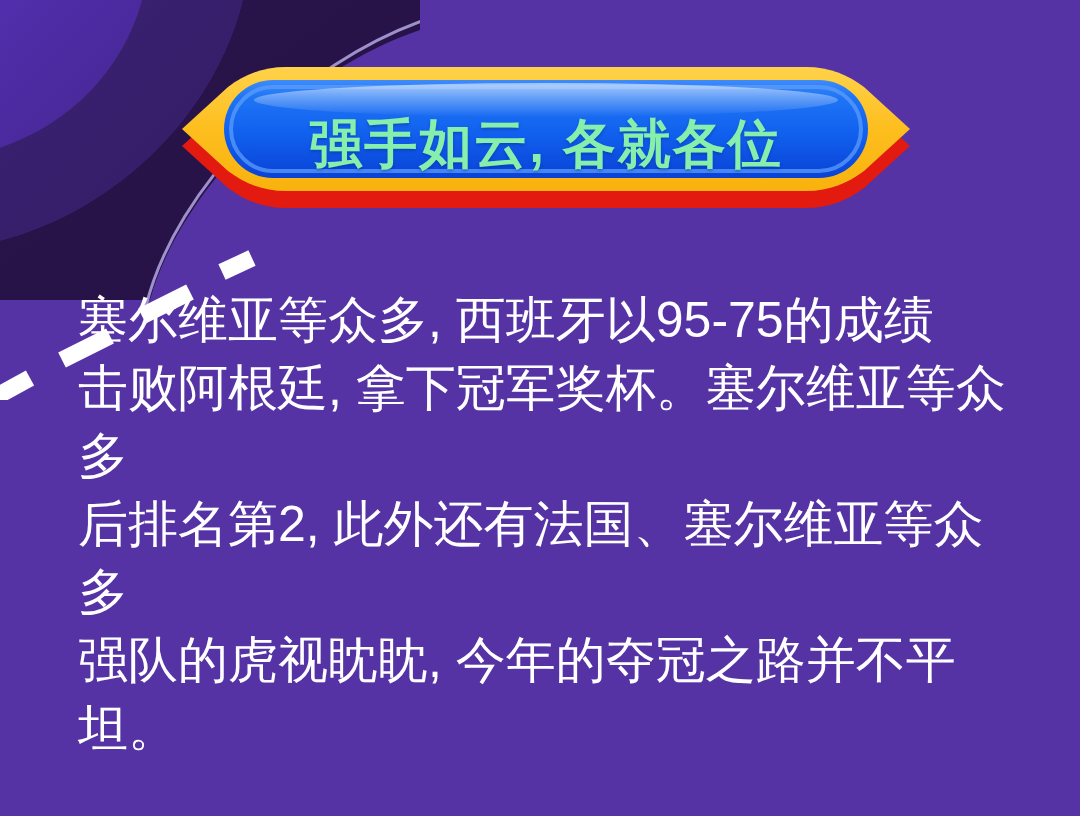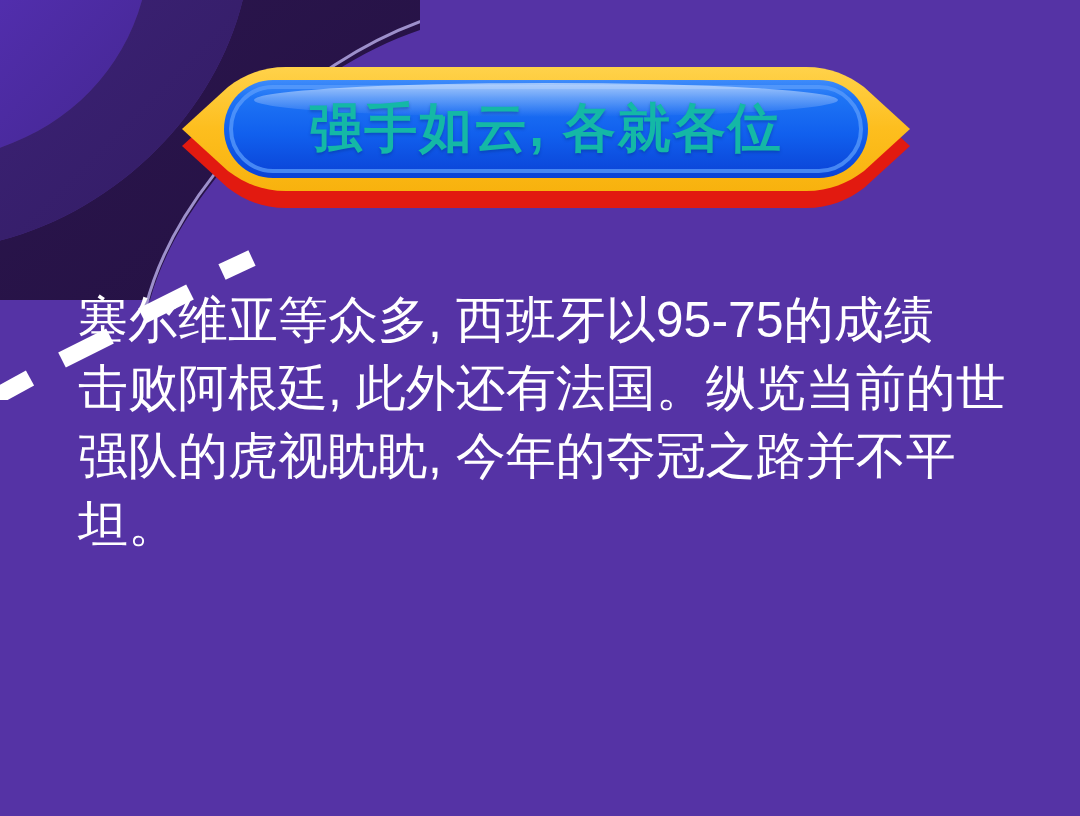--- a/index.html
+++ b/index.html
@@ -16,23 +16,23 @@
   #corner-art{
     position:absolute;left:0;top:0;width:420px;height:400px;
     pointer-events:none;
   }
   
   #banner{
     position:absolute;left:182px;top:48px;width:728px;height:162px;
   }
   #banner svg{display:block;width:728px;height:162px;}
   #banner-title{
-    position:absolute;left:0;top:0;width:728px;height:162px;
+    position:absolute;left:0;top:16px;width:728px;height:162px;
     display:flex;align-items:center;justify-content:center;
-    color:#14b8a6;
+    color:#86efac;
     font-size:53px;
     font-weight:bold;
     letter-spacing:2px;
     line-height:1;
     text-shadow:0 2px 3px rgba(3,40,120,.35);
     padding-bottom:4px;
     box-sizing:border-box;
     white-space:nowrap;
   }
   
@@ -121,18 +121,19 @@
 
       <rect x="49" y="39" width="630" height="84" rx="42" ry="42" fill="none" stroke="#5B9CFB" stroke-width="4" stroke-opacity=".75"></rect>
 
       <ellipse cx="364" cy="52" rx="292" ry="17" fill="url(#gGloss)"></ellipse>
     </svg>
     <div id="banner-title">强手如云, 各就各位</div>
   </div>
 
   <div id="body-copy">
     <p>塞尔维亚等众多, 西班牙以95-75的成绩</p>
-    <p>击败阿根廷, 此外还有法国。纵览当前的世</p>
+    <p>击败阿根廷, 拿下冠军奖杯。塞尔维亚等众多</p>
+    <p>后排名第2, 此外还有法国、塞尔维亚等众多</p>
     <p>强队的虎视眈眈, 今年的夺冠之路并不平坦。</p>
 
   </div>
 
 </div>
 
 </body></html>

